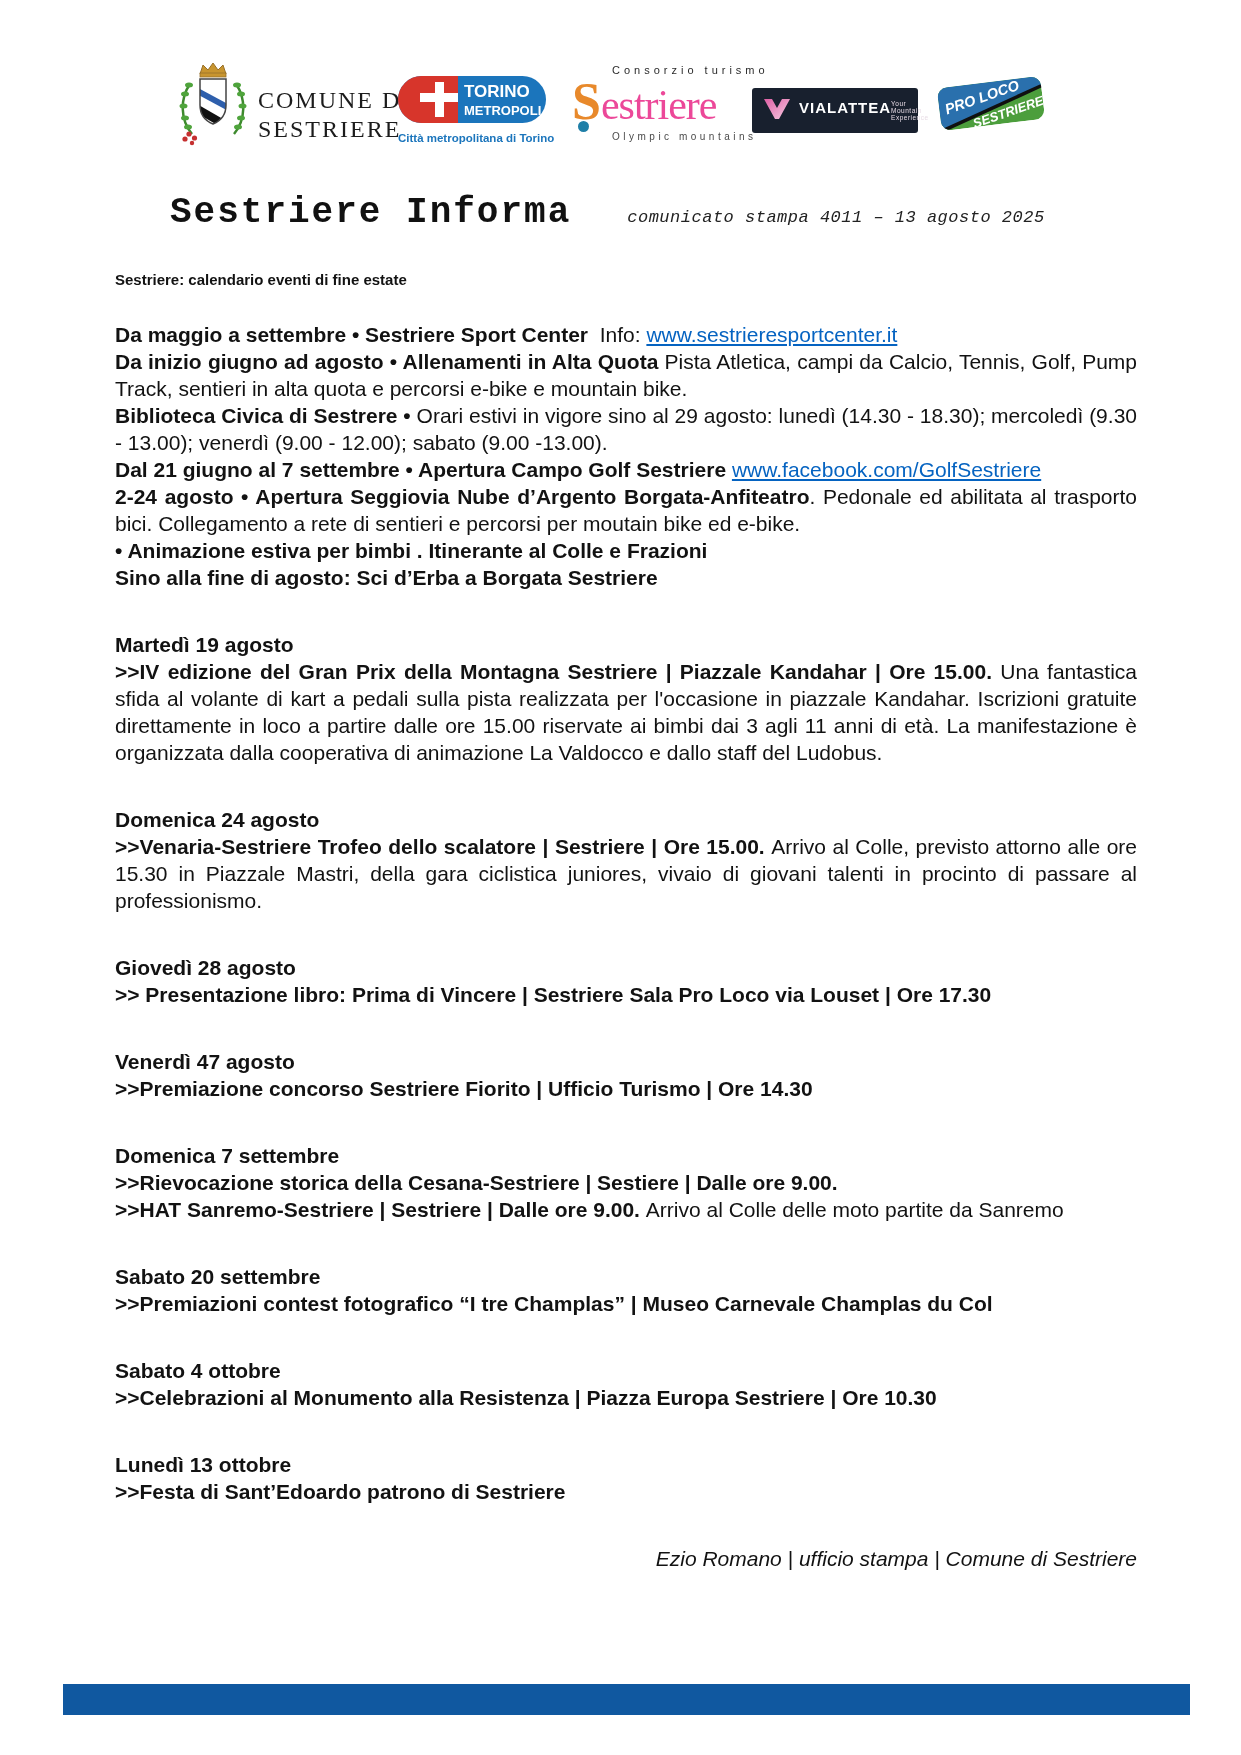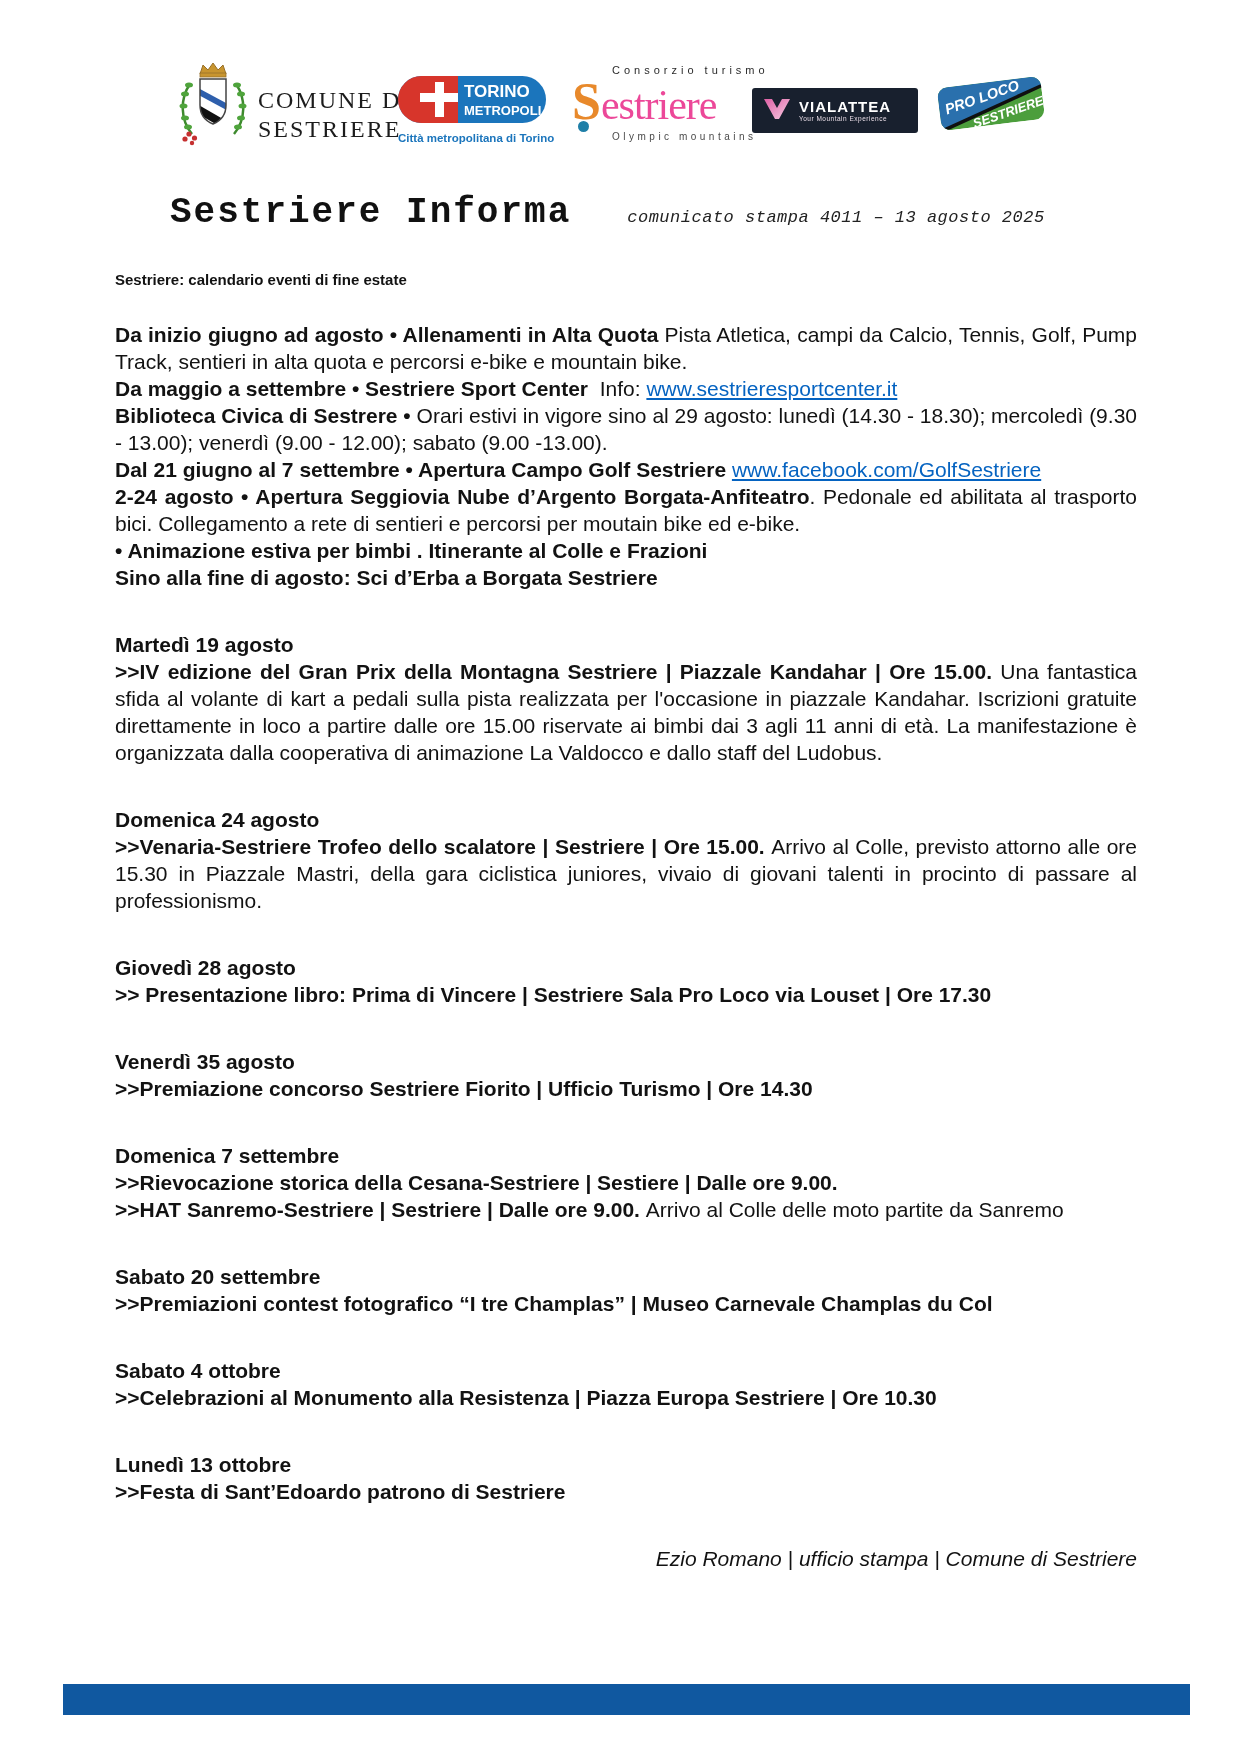--- a/index.html
+++ b/index.html
@@ -15,21 +15,21 @@
   .torino-caption{margin-top:2px;font-size:11.5px;font-weight:bold;color:#1B75BC;white-space:nowrap;}
   .logo-consorzio{left:572px;top:64px;width:205px;}
   .consorzio-top{font-size:11px;letter-spacing:4px;color:#2b2b2b;margin-left:40px;white-space:nowrap;}
   .consorzio-main{position:relative;line-height:1;margin-top:0;white-space:nowrap;}
   .consorzio-s{font-family:"Liberation Serif",serif;font-weight:bold;font-size:52px;color:#E8892B;}
   .consorzio-rest{font-family:"Liberation Serif",serif;font-size:42px;color:#ec4899;letter-spacing:-1px;}
   .consorzio-dot{position:absolute;left:6px;bottom:-4px;width:11px;height:11px;border-radius:50%;background:#1F7FA8;}
   .consorzio-bottom{font-size:10px;letter-spacing:3.5px;color:#4a4a4a;margin-left:40px;margin-top:3px;white-space:nowrap;}
   .logo-vialattea{left:752px;top:88px;width:166px;height:45px;background:#18202E;border-radius:3px;
                   display:flex;align-items:center;gap:7px;padding:0 10px;box-sizing:border-box;}
-  .vialattea-text{display:flex;flex-direction:column;line-height:1.1;}
+  .vialattea-text{display:flex;line-height:1.1;}
   .vialattea-name{color:#fff;font-weight:800;font-size:15px;letter-spacing:1px;}
   .vialattea-tag{color:#e6dcе6;color:#e8dce6;font-size:6.5px;letter-spacing:0.5px;}
   .logo-proloco{left:925px;top:72px;}
 
   
   .masthead{position:absolute;left:170px;top:192px;display:flex;align-items:baseline;white-space:nowrap;}
   .doc-title{font-family:"Liberation Mono",monospace;font-weight:700;font-size:36px;
              letter-spacing:2px;color:#111;}
   .doc-subtitle{font-family:"Liberation Mono",monospace;font-style:italic;font-size:17px;
                 letter-spacing:0.5px;color:#222;margin-left:56px;}
@@ -154,42 +154,42 @@
 
   <div class="masthead">
     <span class="doc-title">Sestriere Informa</span>
     <span class="doc-subtitle">comunicato stampa 4011 – 13 agosto 2025</span>
   </div>
 
   <div class="content">
     <h1 class="doc-heading">Sestriere: calendario eventi di fine estate</h1>
     <div>
         <div class="block first">
+          <p class="para"><span class="b">Da maggio a settembre • Sestriere Sport Center</span><span>&nbsp; Info: </span><a class="doclink" href="#">www.sestrieresportcenter.it</a></p>
           <p class="para justify"><span class="b">Da inizio giugno ad agosto • Allenamenti in Alta Quota </span><span>Pista Atletica, campi da Calcio, Tennis, Golf, Pump Track, sentieri in alta quota e percorsi e-bike e mountain bike.</span></p>
-          <p class="para"><span class="b">Da maggio a settembre • Sestriere Sport Center</span><span>&nbsp; Info: </span><a class="doclink" href="#">www.sestrieresportcenter.it</a></p>
           <p class="para justify"><span class="b">Biblioteca Civica di Sestrere • </span><span>Orari estivi in vigore sino al 29 agosto: lunedì (14.30 - 18.30); mercoledì (9.30 - 13.00); venerdì (9.00 - 12.00); sabato (9.00 -13.00).</span></p>
           <p class="para"><span class="b">Dal 21 giugno al 7 settembre • Apertura Campo Golf Sestriere </span><a class="doclink" href="#">www.facebook.com/GolfSestriere</a></p>
           <p class="para justify"><span class="b">2-24 agosto • Apertura Seggiovia Nube d’Argento Borgata-Anfiteatro</span><span>. Pedonale ed abilitata al trasporto bici. Collegamento a rete di sentieri e percorsi per moutain bike ed e-bike.</span></p>
           <p class="para"><span class="b">• Animazione estiva per bimbi . Itinerante al Colle e Frazioni</span></p>
           <p class="para"><span class="b">Sino alla fine di agosto: Sci d’Erba a Borgata Sestriere</span></p>
         </div>
         <div class="block">
           <p class="para"><span class="b">Martedì 19 agosto</span></p>
           <p class="para justify"><span class="b">&gt;&gt;IV edizione del Gran Prix della Montagna Sestriere | Piazzale Kandahar | Ore 15.00. </span><span>Una fantastica sfida al volante di kart a pedali sulla pista realizzata per l'occasione in piazzale Kandahar. Iscrizioni gratuite direttamente in loco a partire dalle ore 15.00 riservate ai bimbi dai 3 agli 11 anni di età. La manifestazione è organizzata dalla cooperativa di animazione La Valdocco e dallo staff del Ludobus.</span></p>
         </div>
         <div class="block">
           <p class="para"><span class="b">Domenica 24 agosto</span></p>
           <p class="para justify"><span class="b">&gt;&gt;Venaria-Sestriere Trofeo dello scalatore | Sestriere | Ore 15.00. </span><span>Arrivo al Colle, previsto attorno alle ore 15.30 in Piazzale Mastri, della gara ciclistica juniores, vivaio di giovani talenti in procinto di passare al professionismo.</span></p>
         </div>
         <div class="block">
           <p class="para"><span class="b">Giovedì 28 agosto</span></p>
           <p class="para"><span class="b">&gt;&gt; Presentazione libro: Prima di Vincere | Sestriere Sala Pro Loco via Louset | Ore 17.30</span></p>
         </div>
         <div class="block">
-          <p class="para"><span class="b">Venerdì 35 agosto</span></p>
+          <p class="para"><span class="b">Venerdì 47 agosto</span></p>
           <p class="para"><span class="b">&gt;&gt;Premiazione concorso Sestriere Fiorito | Ufficio Turismo | Ore 14.30</span></p>
         </div>
         <div class="block">
           <p class="para"><span class="b">Domenica 7 settembre</span></p>
           <p class="para"><span class="b">&gt;&gt;Rievocazione storica della Cesana-Sestriere | Sestiere | Dalle ore 9.00.</span></p>
           <p class="para"><span class="b">&gt;&gt;HAT Sanremo-Sestriere | Sestriere | Dalle ore 9.00. </span><span>Arrivo al Colle delle moto partite da Sanremo</span></p>
         </div>
         <div class="block">
           <p class="para"><span class="b">Sabato 20 settembre</span></p>
           <p class="para"><span class="b">&gt;&gt;Premiazioni contest fotografico “I tre Champlas” | Museo Carnevale Champlas du Col</span></p>

